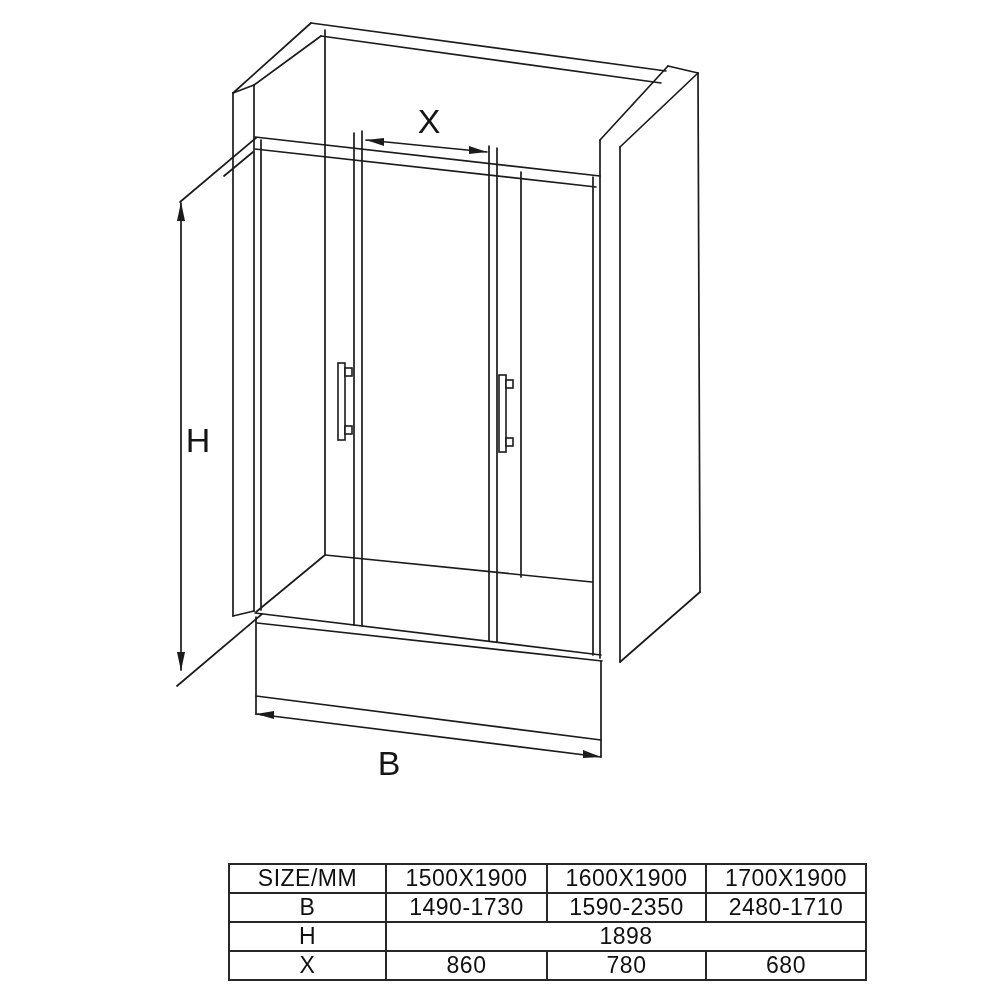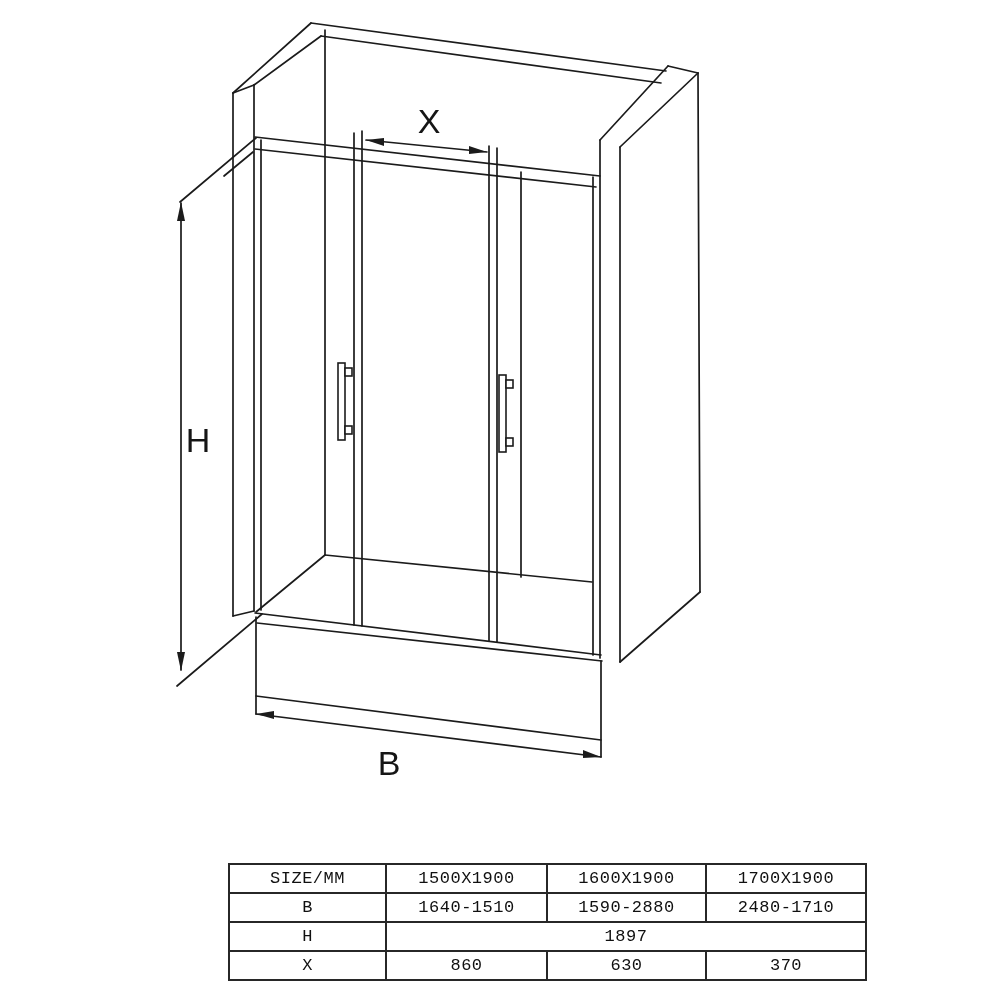--- a/index.html
+++ b/index.html
@@ -17,22 +17,22 @@
     fill:#151515;
   }
   .spec-table{
     position:absolute;
     left:228px;
     top:863px;
   }
   .spec-table table{
     border-collapse:collapse;
     table-layout:fixed;
-    font-family:Liberation Mono, monospace;
-    font-size:17px;
+    font-family:Liberation Sans, sans-serif;
+    font-size:23px;
     color:#101010;
     letter-spacing:0.5px;
   }
   .spec-table td{
     border:2px solid #272727;
     text-align:center;
     vertical-align:middle;
     padding:0;
     height:27px;
     white-space:nowrap;
@@ -136,29 +136,29 @@
   <table>
     <tbody>
         <tr>
       <td class="w1">SIZE/MM</td>
       <td class="w2">1500X1900</td>
       <td class="w3">1600X1900</td>
       <td class="w4">1700X1900</td>
     </tr>
     <tr>
       <td>B</td>
-      <td>1640-1510</td>
-      <td>1590-2880</td>
+      <td>1490-1730</td>
+      <td>1590-2350</td>
       <td>2480-1710</td>
     </tr>
     <tr>
       <td>H</td>
-      <td colspan="3">1897</td>
+      <td colspan="3">1898</td>
     </tr>
     <tr>
       <td>X</td>
       <td>860</td>
-      <td>630</td>
-      <td>370</td>
+      <td>780</td>
+      <td>680</td>
     </tr>
   </tbody>
     </table>
 </div>
 
 </body></html>

